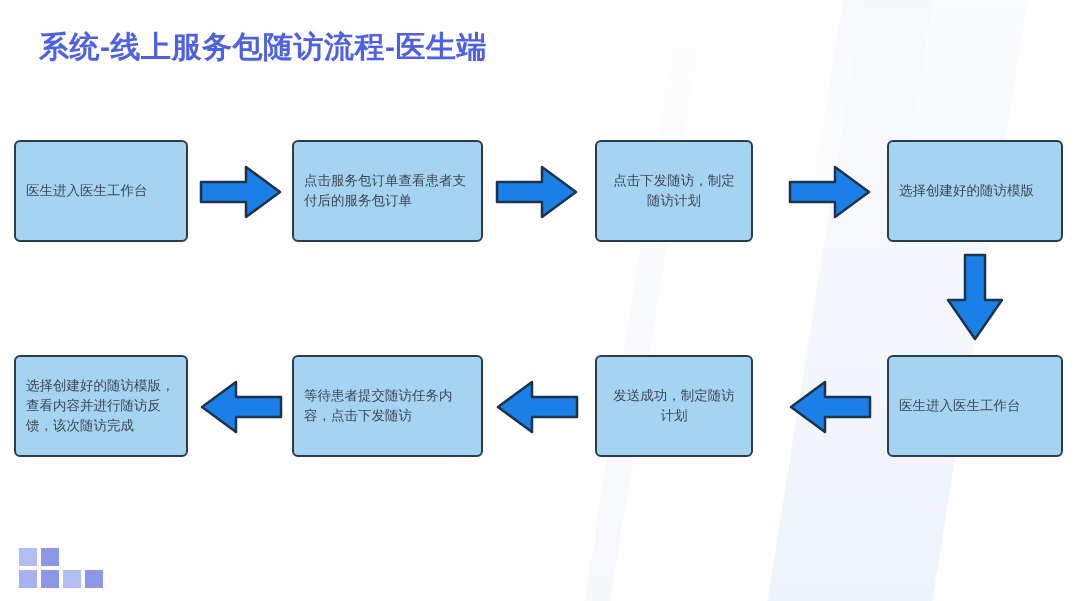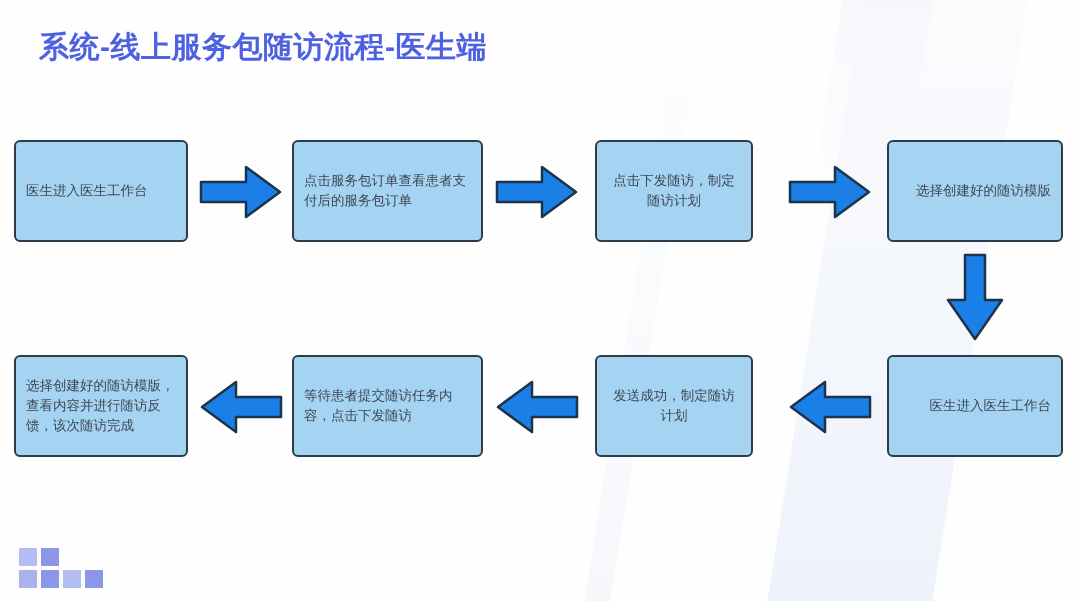--- a/index.html
+++ b/index.html
@@ -60,21 +60,21 @@
     font-size:13.5px;line-height:20px;
     font-weight:500;
     color:var(--box-text,#3e4652);
     z-index:1;
   }
   .row-top{top:140px;}
   .row-bottom{top:355px;}
   .pos-c1{left:14px;width:174px;}
   .pos-c2{left:292px;width:191px;font-family:Liberation Serif, serif;}
   .pos-c3{left:595px;width:158px;text-align:center;}
-  .pos-c4{left:887px;width:176px;justify-content:flex-end;}
+  .pos-c4{left:887px;width:176px;}
   .arrow{position:absolute;z-index:1;}
   .arrow svg{display:block;width:100%;height:100%;}
   .arrow polygon{
     fill:var(--arrow-fill,#1a80e8);
     stroke:var(--arrow-border,#1d3349);
     stroke-width:2.5;
     stroke-linejoin:round;
   }
   .arrow-h{width:84px;height:58px;}
   .arrow-top{top:163px;}

